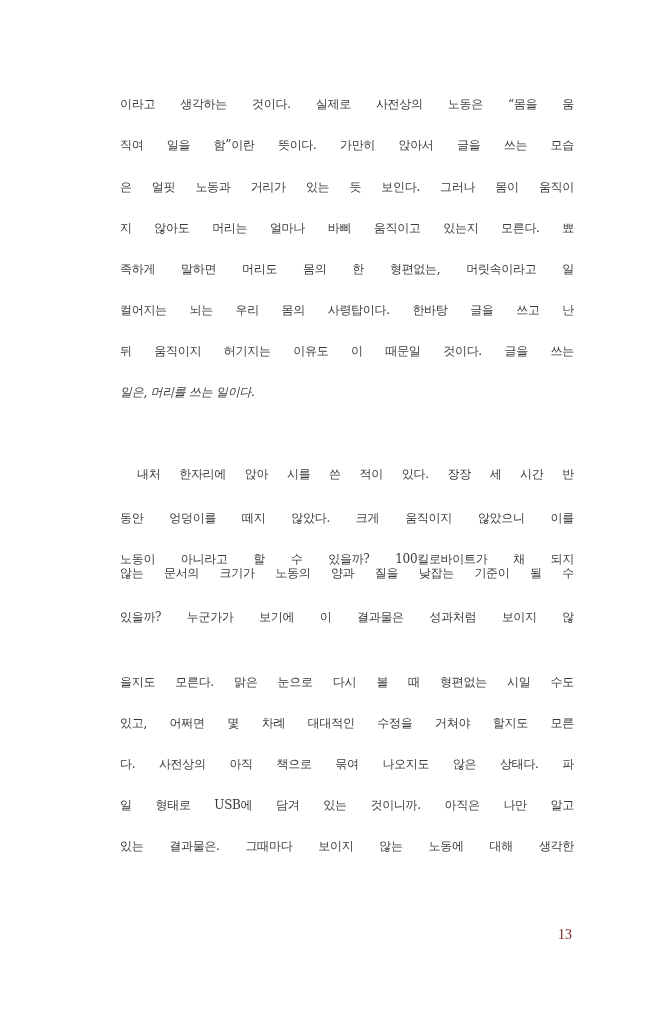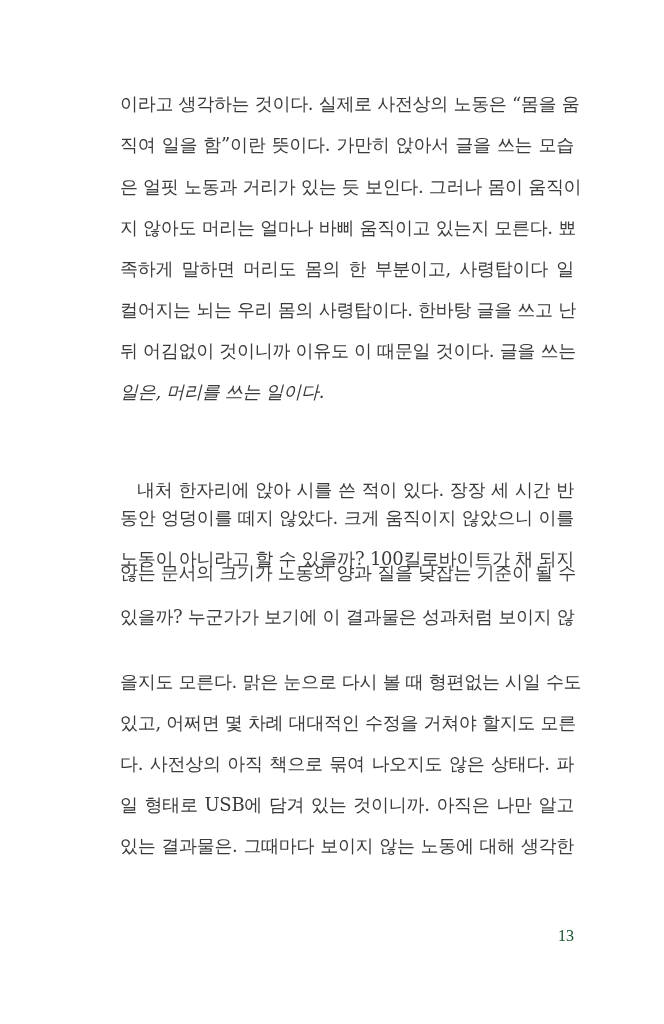--- a/index.html
+++ b/index.html
@@ -3,47 +3,47 @@
 <meta charset="utf-8">
 <style>
   html, body { margin: 0; padding: 0; }
   body {
     width: 664px; height: 1024px; background: #ffffff; position: relative; overflow: hidden;
     font-family: "DejaVu Serif", "Liberation Serif", serif; color: #3a3a3a;
   }
   .page { position: absolute; left: 0; top: 0; width: 664px; height: 1024px; }
   .line {
     position: absolute; left: 120px; width: 454px;
-    font-size: 18px; line-height: 24px; white-space: nowrap;
+    font-size: 12px; line-height: 24px; white-space: nowrap;
     text-align: justify; text-align-last: justify; letter-spacing: -0.3px;
   }
   .line.last { text-align-last: left; font-style: italic; }
   .line.indent { padding-left: 17px; width: 437px; }
   .page-number {
     position: absolute; left: 558px; top: 927px;
-    font-size: 16px; color: #14532d; font-family: "Liberation Serif", serif;
+    font-size: 14px; color: #7f1d1d; font-family: "Liberation Serif", serif;
   }
 </style>
 </head>
 <body>
 
 <div class="page">
   <div>
     <div class="line" style="top:92px">이라고 생각하는 것이다. 실제로 사전상의 노동은 “몸을 움</div>
     <div class="line" style="top:133px">직여 일을 함”이란 뜻이다. 가만히 앉아서 글을 쓰는 모습</div>
     <div class="line" style="top:175px">은 얼핏 노동과 거리가 있는 듯 보인다. 그러나 몸이 움직이</div>
     <div class="line" style="top:216px">지 않아도 머리는 얼마나 바삐 움직이고 있는지 모른다. 뾰</div>
-    <div class="line" style="top:257px">족하게 말하면 머리도 몸의 한 부분이고, 사령탑이다 일</div>
+    <div class="line" style="top:257px">족하게 말하면 머리도 몸의 한 형편없는, 머릿속이라고 일</div>
     <div class="line" style="top:298px">컬어지는 뇌는 우리 몸의 사령탑이다. 한바탕 글을 쓰고 난</div>
-    <div class="line" style="top:339px">뒤 어김없이 것이니까 이유도 이 때문일 것이다. 글을 쓰는</div>
+    <div class="line" style="top:339px">뒤 움직이지 허기지는 이유도 이 때문일 것이다. 글을 쓰는</div>
     <div class="line last" style="top:380px">일은, 머리를 쓰는 일이다.</div>
   </div>
 
   <div>
-    <div class="line indent" style="top:478px">내처 한자리에 앉아 시를 쓴 적이 있다. 장장 세 시간 반</div>
+    <div class="line indent" style="top:462px">내처 한자리에 앉아 시를 쓴 적이 있다. 장장 세 시간 반</div>
     <div class="line" style="top:506px">동안 엉덩이를 떼지 않았다. 크게 움직이지 않았으니 이를</div>
     <div class="line" style="top:547px">노동이 아니라고 할 수 있을까? 100킬로바이트가 채 되지</div>
     <div class="line" style="top:561px">않는 문서의 크기가 노동의 양과 질을 낮잡는 기준이 될 수</div>
     <div class="line" style="top:605px">있을까? 누군가가 보기에 이 결과물은 성과처럼 보이지 않</div>
     <div class="line" style="top:670px">을지도 모른다. 맑은 눈으로 다시 볼 때 형편없는 시일 수도</div>
     <div class="line" style="top:711px">있고, 어쩌면 몇 차례 대대적인 수정을 거쳐야 할지도 모른</div>
     <div class="line" style="top:752px">다. 사전상의 아직 책으로 묶여 나오지도 않은 상태다. 파</div>
     <div class="line" style="top:793px">일 형태로 USB에 담겨 있는 것이니까. 아직은 나만 알고</div>
     <div class="line" style="top:834px">있는 결과물은. 그때마다 보이지 않는 노동에 대해 생각한</div>
   </div>

